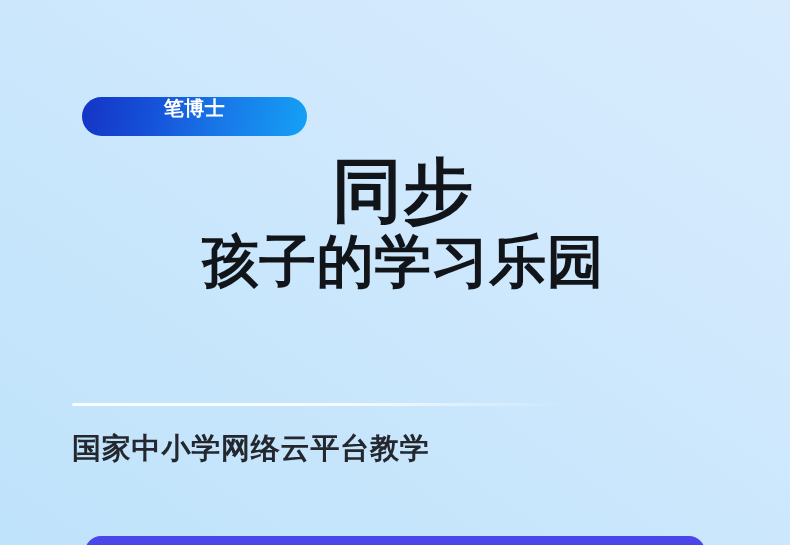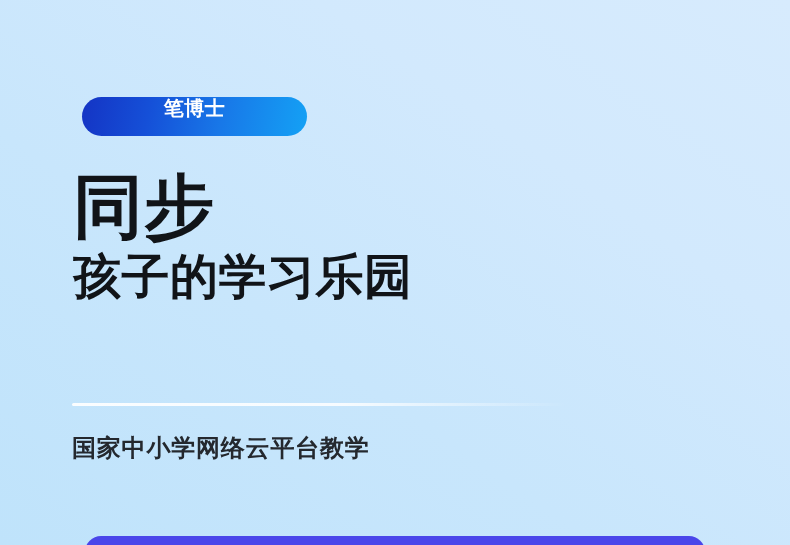--- a/index.html
+++ b/index.html
@@ -50,42 +50,43 @@
     font-weight: 700;
     letter-spacing: 0.5px;
     line-height: 1;
     margin-left: 12px;
   }
 
   
   .headline-block {
     position: absolute;
     left: 73px;
-    top: 168px;
+    top: 152px;
     width: 660px;
+    text-align: center;
   }
   .headline-1 {
     font-size: 70px;
     font-weight: 800;
     color: #111418;
     line-height: 78px;
     letter-spacing: 1px;
     white-space: nowrap;
   }
   .headline-2 {
     font-size: 70px;
     font-weight: 800;
     color: #111418;
     line-height: 78px;
     letter-spacing: -1px;
     white-space: nowrap;
     margin-top: -2px;
   }
   .headline-3 {
-    font-size: 48px;
+    font-size: 57px;
     font-weight: 800;
     color: #111418;
     line-height: 56px;
     letter-spacing: 0.5px;
     white-space: nowrap;
     margin-top: 3px;
   }
 
   
   .divider {
@@ -96,21 +97,21 @@
     height: 3px;
     background: linear-gradient(to right, rgba(255,255,255,0.92) 0%, rgba(255,255,255,0.85) 55%, rgba(255,255,255,0.0) 100%);
     border-radius: 2px;
   }
 
   
   .subtitle {
     position: absolute;
     left: 72px;
     top: 429px;
-    font-size: 24px;
+    font-size: 29px;
     font-weight: 600;
     color: #24282e;
     letter-spacing: 0.8px;
     line-height: 38px;
     white-space: nowrap;
   }
 
   
   .bottom-panel {
     position: absolute;

